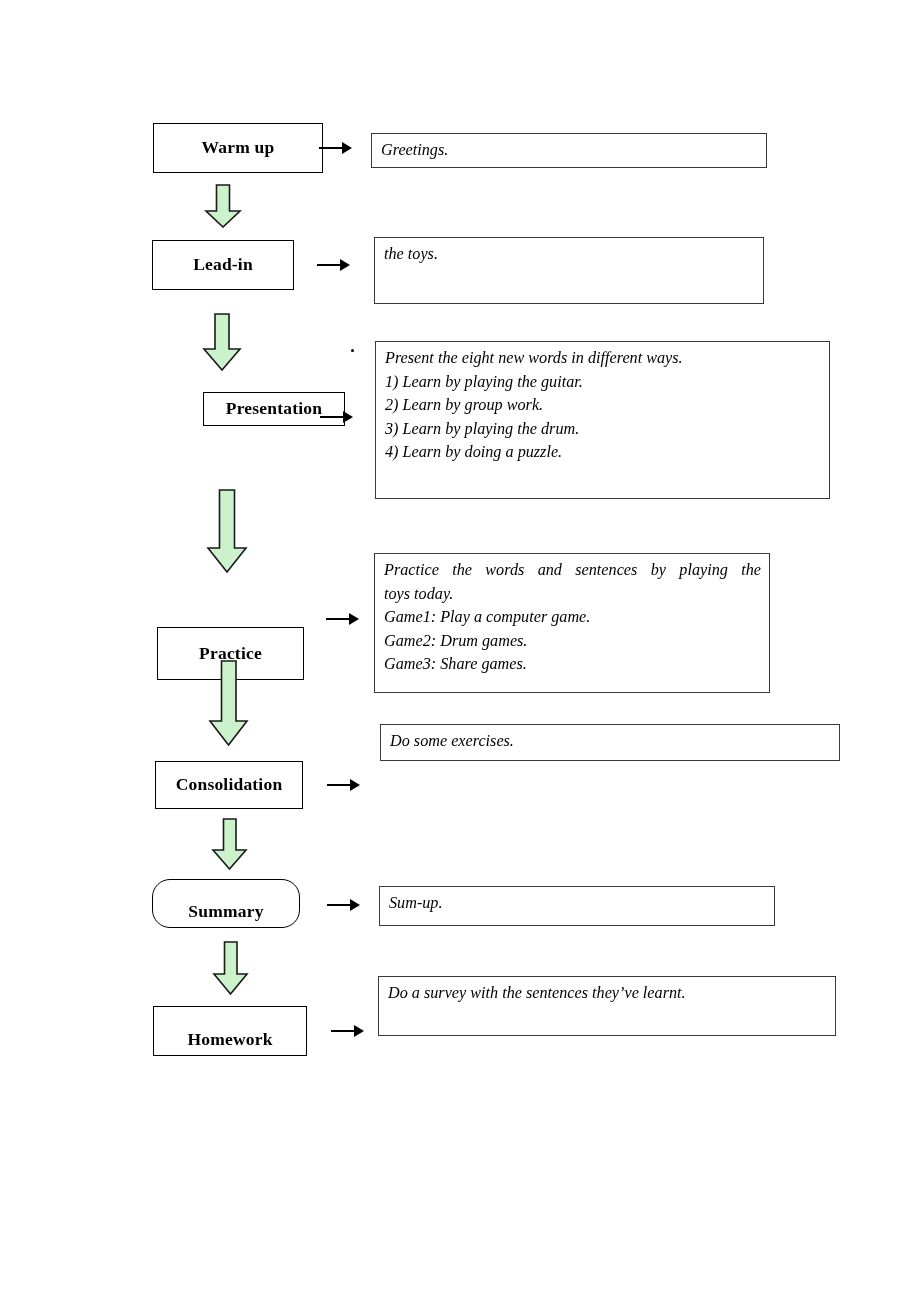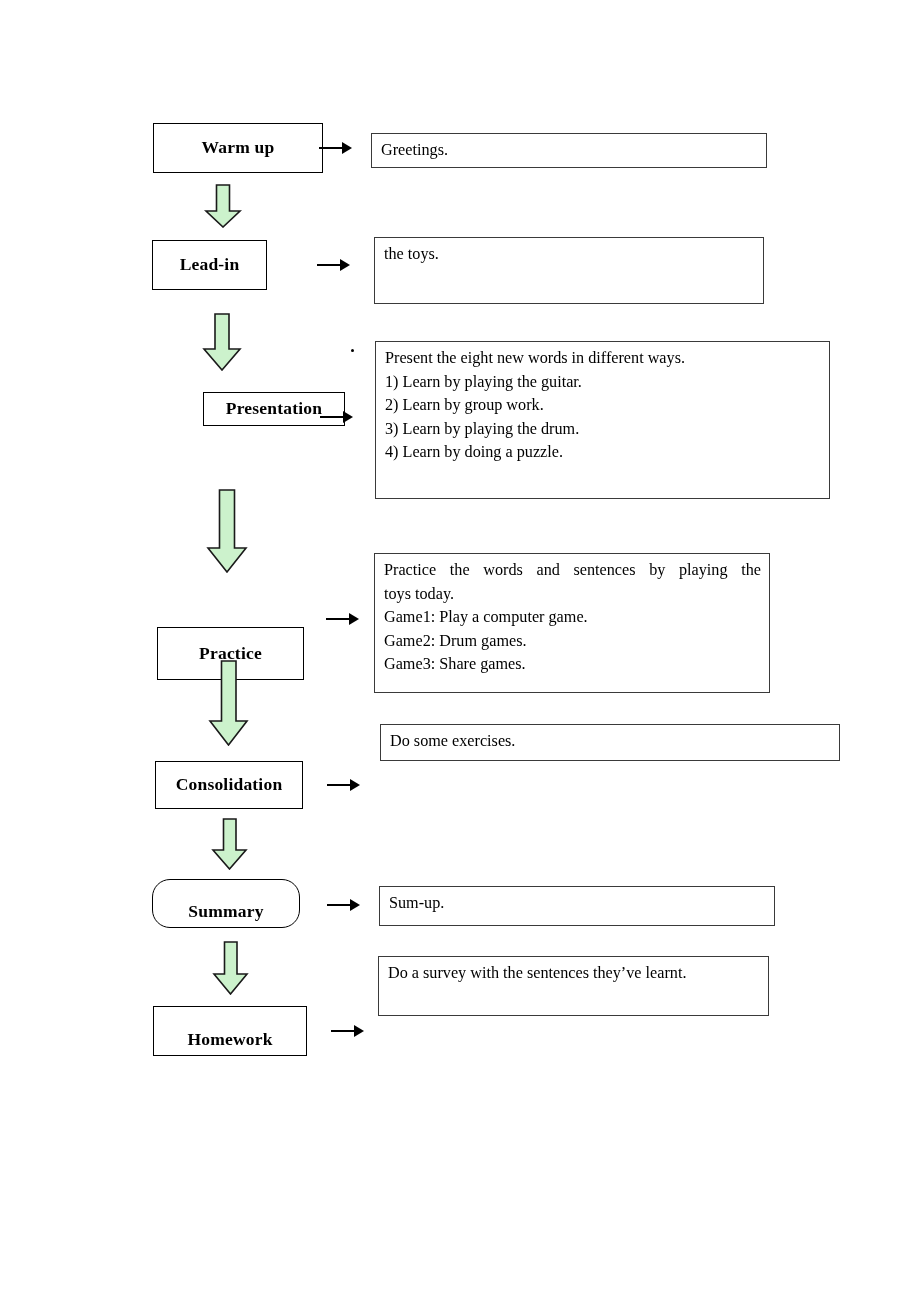--- a/index.html
+++ b/index.html
@@ -32,20 +32,21 @@
   
   .desc-box{
     position:absolute;
     box-sizing:border-box;
     border:1.1px solid #3a3a3a;
     background:#ffffff;
     font-size:16.2px;
     line-height:23.5px;
     padding:5px 8px 4px 9px;
     overflow:hidden;
+    font-style:italic;
   }
   .desc-box .ln{display:block;white-space:pre-wrap;}
   .desc-box.justified .ln.j{
     text-align:justify;
     text-align-last:justify;
   }
 
   
   .h-arrow{position:absolute;height:12px;}
   .h-arrow .shaft{
@@ -82,21 +83,21 @@
   <div class="desc-box" style="left:371px;top:133px;width:396px;height:35px;">
     <span class="ln">Greetings.</span>
   </div>
 
   <div class="v-arrow" style="left:203px;top:184px;">
     <svg width="40" height="44" viewBox="0 0 40 44">
       <polygon points="13.5,1 26.5,1 26.5,27 37,27 20,43 3,27 13.5,27" fill="#ccf2cc" stroke="#1a1a1a" stroke-width="1.6" stroke-linejoin="miter"></polygon>
     </svg>
   </div>
 
-  <div class="stage-box" style="left:152px;top:240px;width:115px;height:50px;">Lead-in</div>
+  <div class="stage-box" style="left:152px;top:240px;width:142px;height:50px;">Lead-in</div>
 
   <div class="h-arrow" style="left:317px;top:259px;width:33px;">
     <span class="shaft" style="width:24px;"></span>
     <span class="head" style="left:23px;"></span>
   </div>
 
   <div class="desc-box justified" style="left:374px;top:237px;width:390px;height:67px;">
     <span class="ln">the toys.</span>
   </div>
 
@@ -184,17 +185,17 @@
     </svg>
   </div>
 
   <div class="stage-box shift-down" style="left:153px;top:1006px;width:154px;height:50px;">Homework</div>
 
   <div class="h-arrow" style="left:331px;top:1025px;width:33px;">
     <span class="shaft" style="width:24px;"></span>
     <span class="head" style="left:23px;"></span>
   </div>
 
-  <div class="desc-box" style="left:378px;top:956px;width:391px;height:60px;">
+  <div class="desc-box" style="left:378px;top:976px;width:458px;height:60px;">
     <span class="ln">Do a survey with the sentences they’ve learnt.</span>
   </div>
 
 </div>
 
 </body></html>

